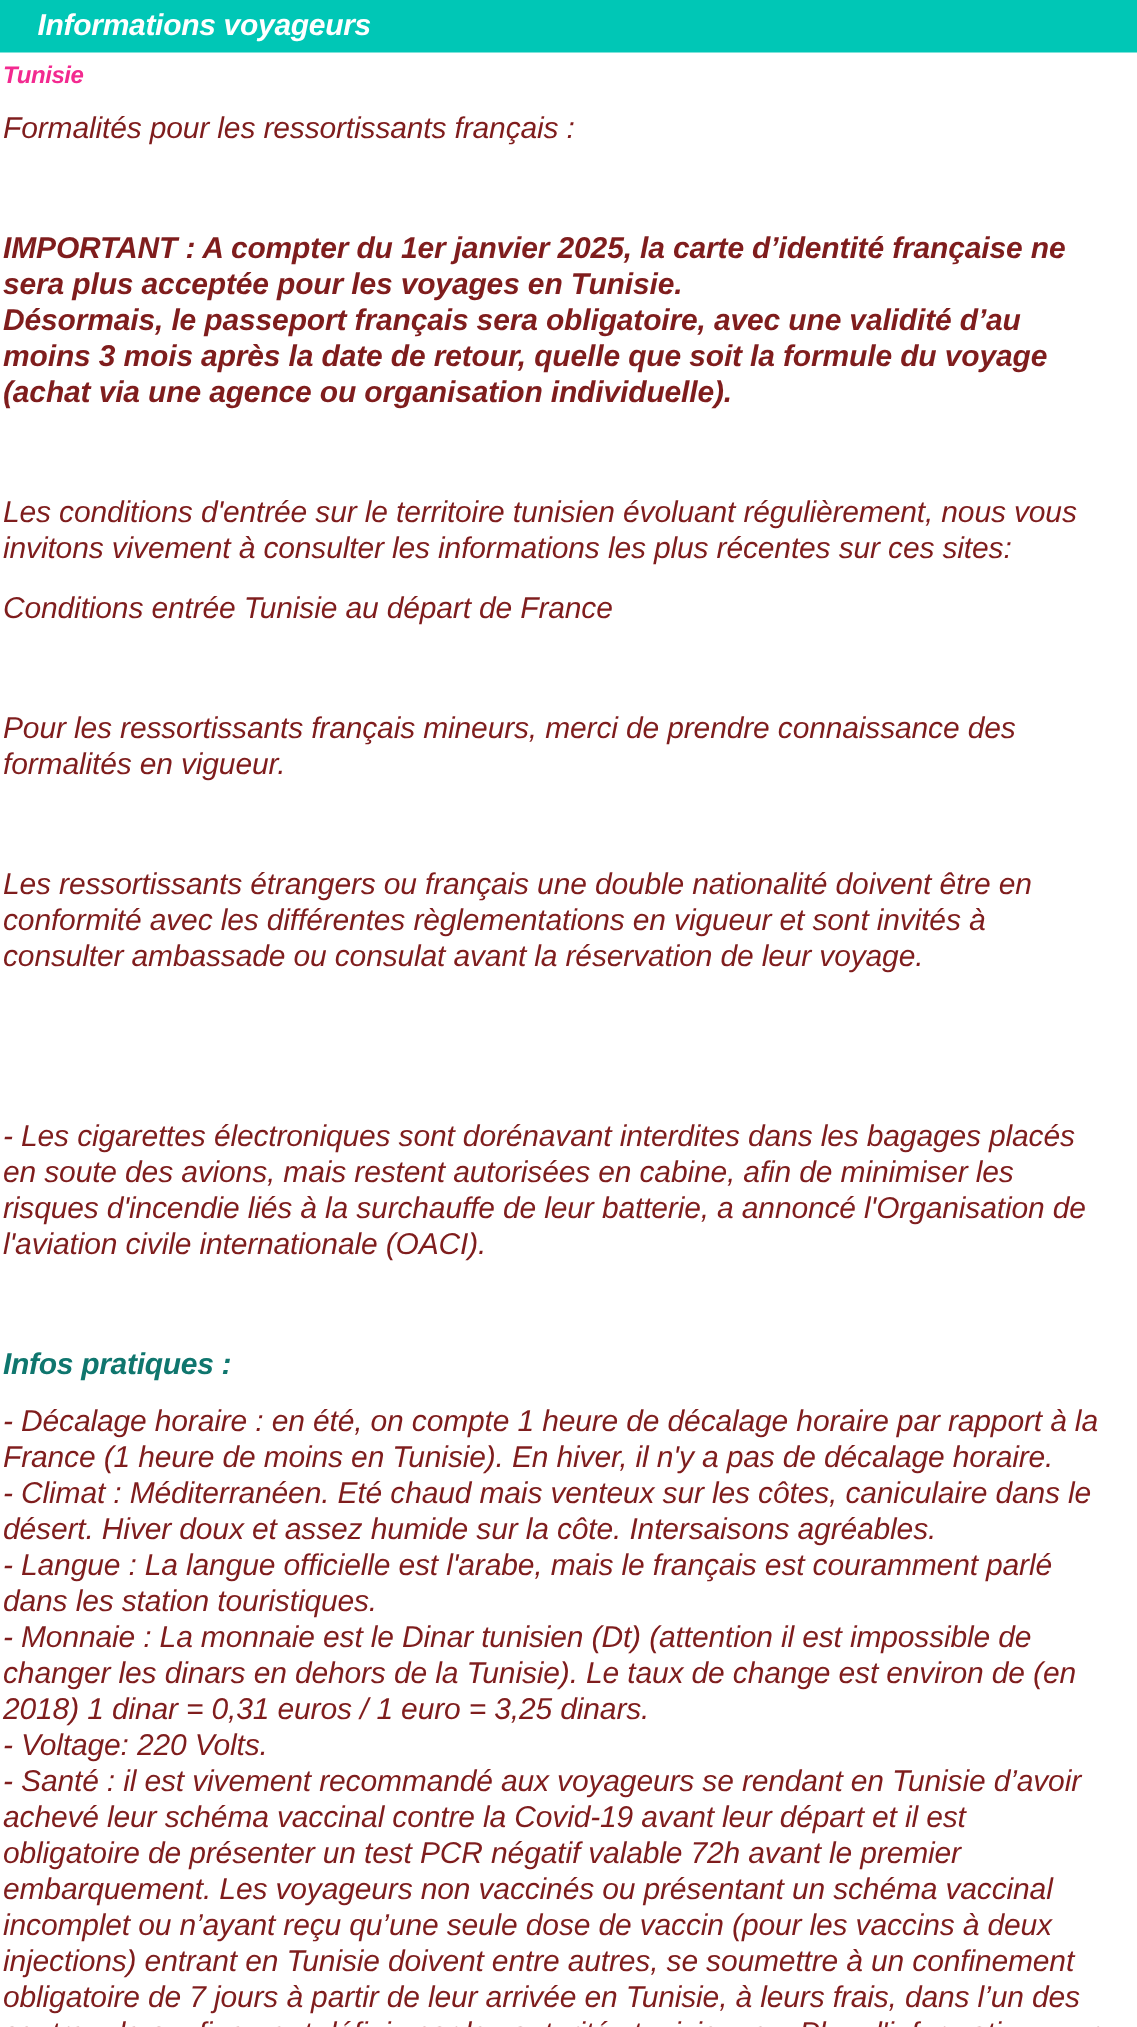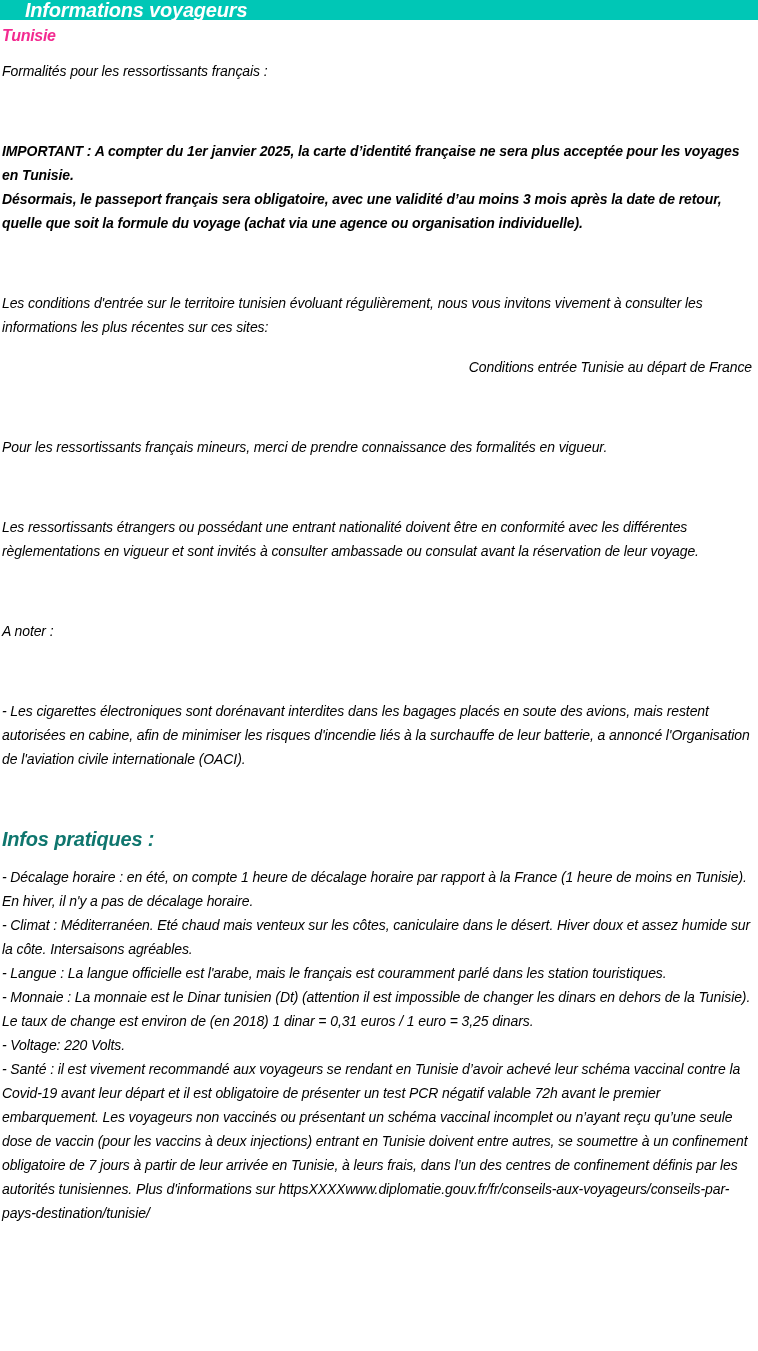--- a/index.html
+++ b/index.html
@@ -8,21 +8,21 @@
     background: #ffffff;
   }
   .page {
     width: 758px;
     min-height: 1351px;
     background: #ffffff;
     font-family: "Liberation Sans", sans-serif;
     box-sizing: border-box;
   }
   .topbar {
-    height: 20px;
+    height: 35px;
     width: 100%;
     background: #00c7b6;
     display: flex;
     align-items: center;
     box-sizing: border-box;
     padding-left: 25px;
   }
   .topbar h1 {
     margin: 0;
     color: #ffffff;
@@ -45,37 +45,36 @@
   }
   h2.subheading {
     margin: 17px 0 14px 0;
     color: #0f766e;
     font-size: 20px;
     font-weight: bold;
     font-style: italic;
     letter-spacing: -0.2px;
   }
   .content p {
-    margin: 0 0 16px 0;
-    color: #000000;
-    font-size: 14px;
+    margin: 0 12px 16px 0;
+    color: #7f1d1d;
+    font-size: 20px;
     font-style: italic;
     line-height: 24px;
     letter-spacing: -0.1px;
     white-space: pre-line;
   }
   .content p.bold {
     font-weight: bold;
   }
   .content p.spacer {
     min-height: 24px;
   }
   .content p.link {
     cursor: pointer;
-    text-align: right;
   }
 </style>
 </head>
 <body>
 
 <div class="page">
 
   <header class="topbar">
     <h1>Informations voyageurs</h1>
   </header>
@@ -97,25 +96,24 @@
 
     <p class="link">Conditions entrée Tunisie au départ de France</p>
 
 
     <p class="spacer"></p>
 
     <p>Pour les ressortissants français mineurs, merci de prendre connaissance des formalités en vigueur.</p>
 
     <p class="spacer"></p>
 
-    <p>Les ressortissants étrangers ou possédant une entrant nationalité doivent être en conformité avec les différentes règlementations en vigueur et sont invités à consulter ambassade ou consulat avant la réservation de leur voyage.</p>
+    <p>Les ressortissants étrangers ou français une double nationalité doivent être en conformité avec les différentes règlementations en vigueur et sont invités à consulter ambassade ou consulat avant la réservation de leur voyage.</p>
 
     <p class="spacer"></p>
 
-    <p>A noter :</p>
 
     <p class="spacer"></p>
 
     <p>- Les cigarettes électroniques sont dorénavant interdites dans les bagages placés en soute des avions, mais restent autorisées en cabine, afin de minimiser les risques d'incendie liés à la surchauffe de leur batterie, a annoncé l'Organisation de l'aviation civile internationale (OACI).</p>
 
     <p class="spacer"></p>
 
 
     <h2 class="subheading">Infos pratiques :</h2>
 

